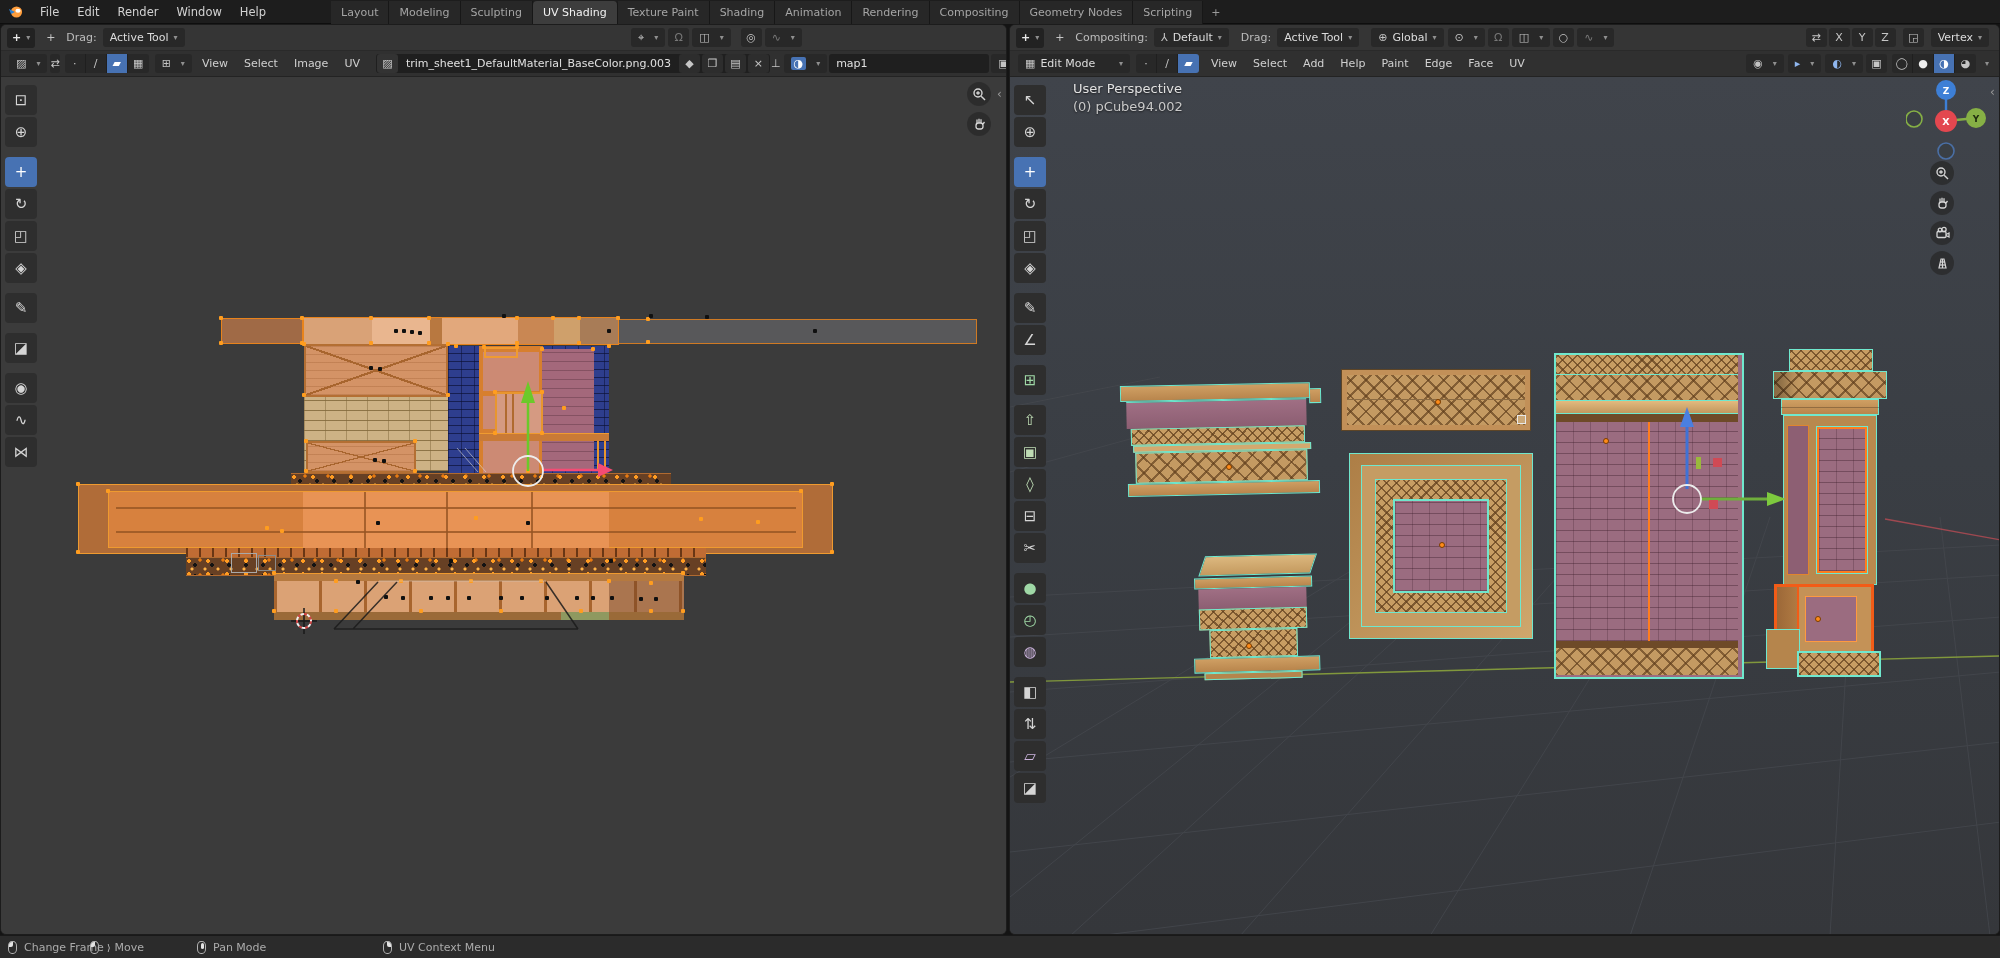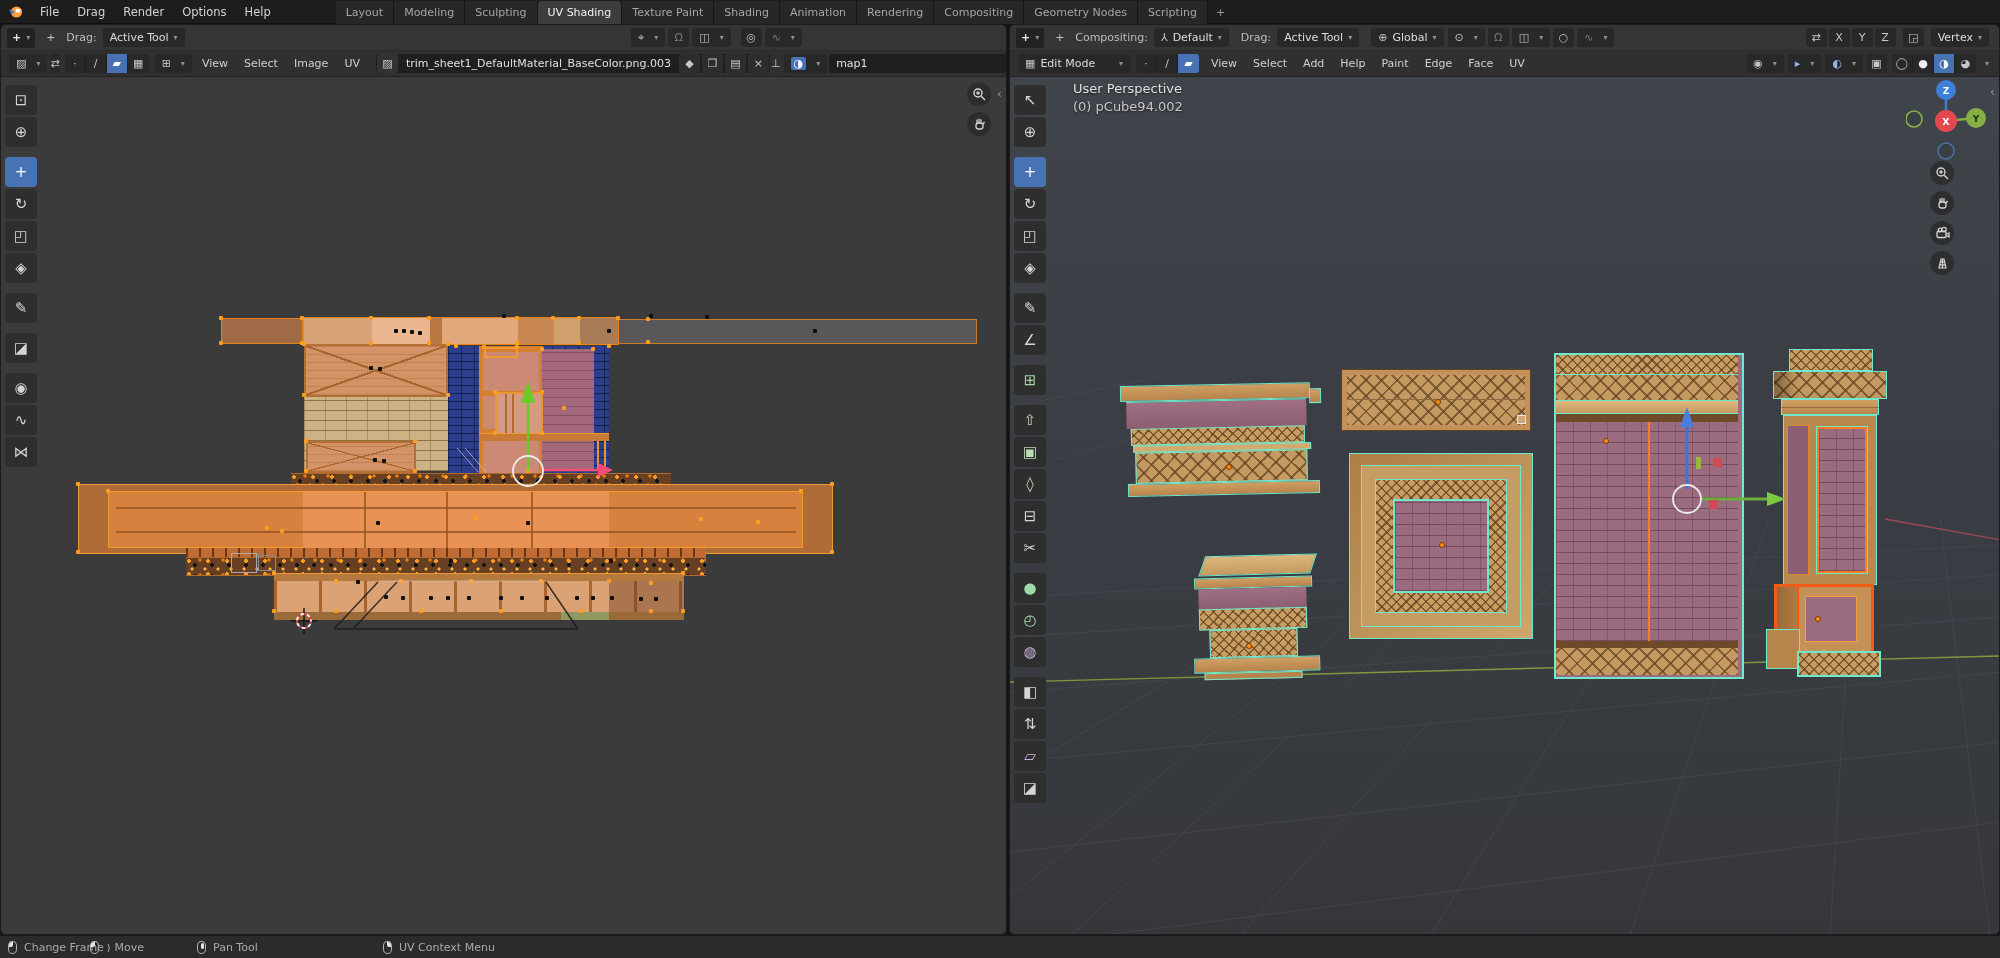--- a/index.html
+++ b/index.html
@@ -87,23 +87,23 @@
 
   <div class="topbar">
     <span style="margin:0 6px 0 8px">
       <svg width="17" height="17" viewBox="0 0 17 17">
           <circle cx="8.5" cy="9" r="5.6" fill="#ff9e3d"></circle>
           <ellipse cx="10" cy="7.8" rx="2.6" ry="2" fill="#fff"></ellipse>
           <path d="M1,6 L7,9 L3,11 Z" fill="#2d7fd1"></path>
         </svg>
     </span>
     <span class="menuitem">File</span>
-    <span class="menuitem">Drag</span>
+    <span class="menuitem">Edit</span>
     <span class="menuitem">Render</span>
-    <span class="menuitem">Options</span>
+    <span class="menuitem">Window</span>
     <span class="menuitem">Help</span>
     <div class="tabs">
       <span class="tab">Layout</span>
       <span class="tab">Modeling</span>
       <span class="tab">Sculpting</span>
       <span class="tab active">UV Shading</span>
       <span class="tab">Texture Paint</span>
       <span class="tab">Shading</span>
       <span class="tab">Animation</span>
       <span class="tab">Rendering</span>
@@ -170,21 +170,21 @@
         <span class="ibtn" style="background:#2d2d2d">❐</span>
         <span class="ibtn" style="background:#2d2d2d">▤</span>
         <span class="ibtn" style="background:#2d2d2d">×</span>
       </span>
       <span class="ibtn" style="background:transparent">⊥</span>
       <span style="margin-left:auto;display:inline-flex;align-items:center;margin-right:26px">
         <span class="dd">
             <span class="ic" style="color:#fff;background:#4772b3;border-radius:2px;padding:0 3px">◑</span>
             <span class="cr">▾</span>
           </span>
-        <span class="field" style="width:180px">map1</span>
+        <span class="field" style="width:160px">map1</span>
         <span class="dd">
             <span class="ic">▣</span>
           </span>
       </span>
     </div>
     <div class="content" style="background:#3b3b3b">
       <div id="uv-layer" class="abs" style="left:0;top:0;right:0;bottom:0">
           <div class="blk " style="left: 220px; top: 241px; width: 82px; height: 26px; background: rgb(160, 106, 70); border: 1px solid rgb(232, 131, 28);"></div>
           <div class="blk " style="left: 302px; top: 240px; width: 316px; height: 28px; border: 1px solid rgb(232, 131, 28); background: linear-gradient(90deg, rgb(217, 162, 119) 0px, rgb(217, 162, 119) 68px, rgb(233, 182, 143) 68px, rgb(233, 182, 143) 126px, rgb(184, 120, 64) 126px, rgb(184, 120, 64) 138px, rgb(226, 168, 124) 138px, rgb(226, 168, 124) 214px, rgb(201, 135, 83) 214px, rgb(201, 135, 83) 250px, rgb(207, 160, 107) 250px, rgb(207, 160, 107) 276px, rgb(168, 124, 87) 276px);"></div>
           <div class="blk " style="left: 618px; top: 242px; width: 358px; height: 25px; background: rgb(88, 88, 90); border-top: 1px solid rgb(207, 122, 36); border-bottom: 1px solid rgb(207, 122, 36); border-right: 1px solid rgb(207, 122, 36);"></div>
@@ -649,21 +649,21 @@
       <span class="mouse left">
           <i></i>
         </span>
       <span class="dragmark">⟩</span>
       <span>Move</span>
     </div>
     <div class="stitem" style="left:197px">
       <span class="mouse middle">
           <i></i>
         </span>
-      <span>Pan Tool</span>
+      <span>Pan Mode</span>
     </div>
     <div class="stitem" style="left:383px">
       <span class="mouse right">
           <i></i>
         </span>
       <span>UV Context Menu</span>
     </div>
   </div>
 </div>
 

